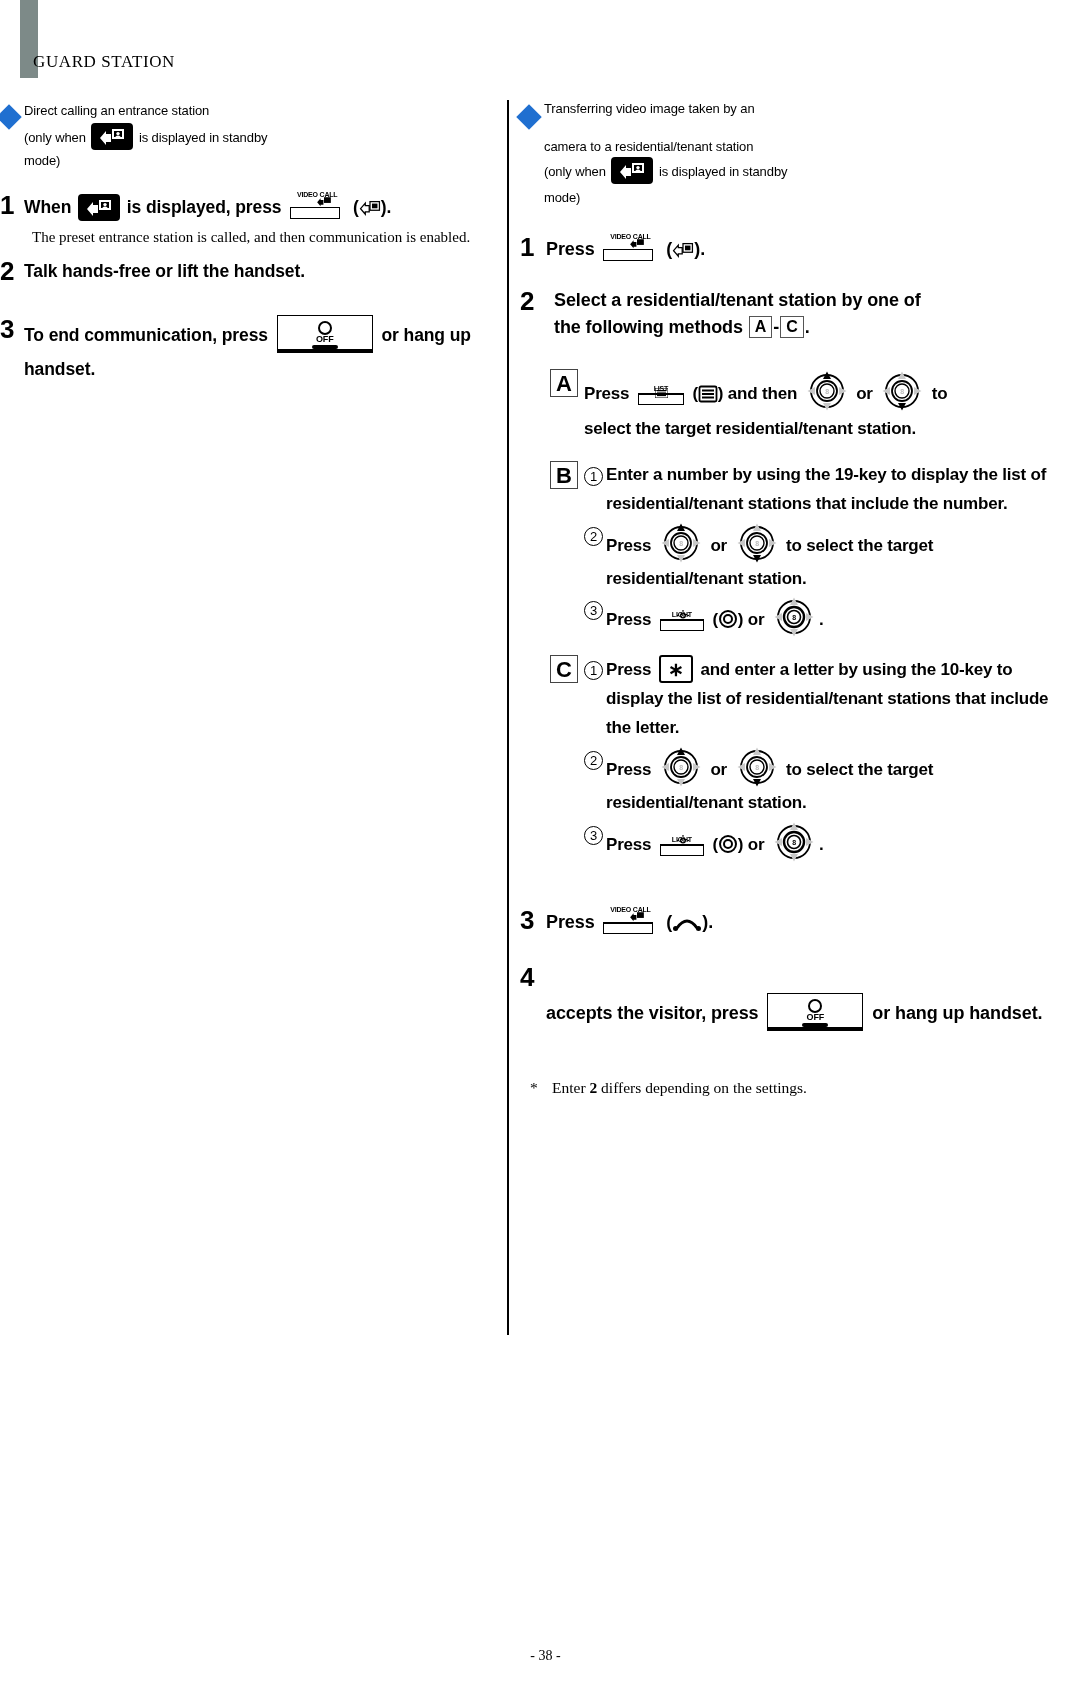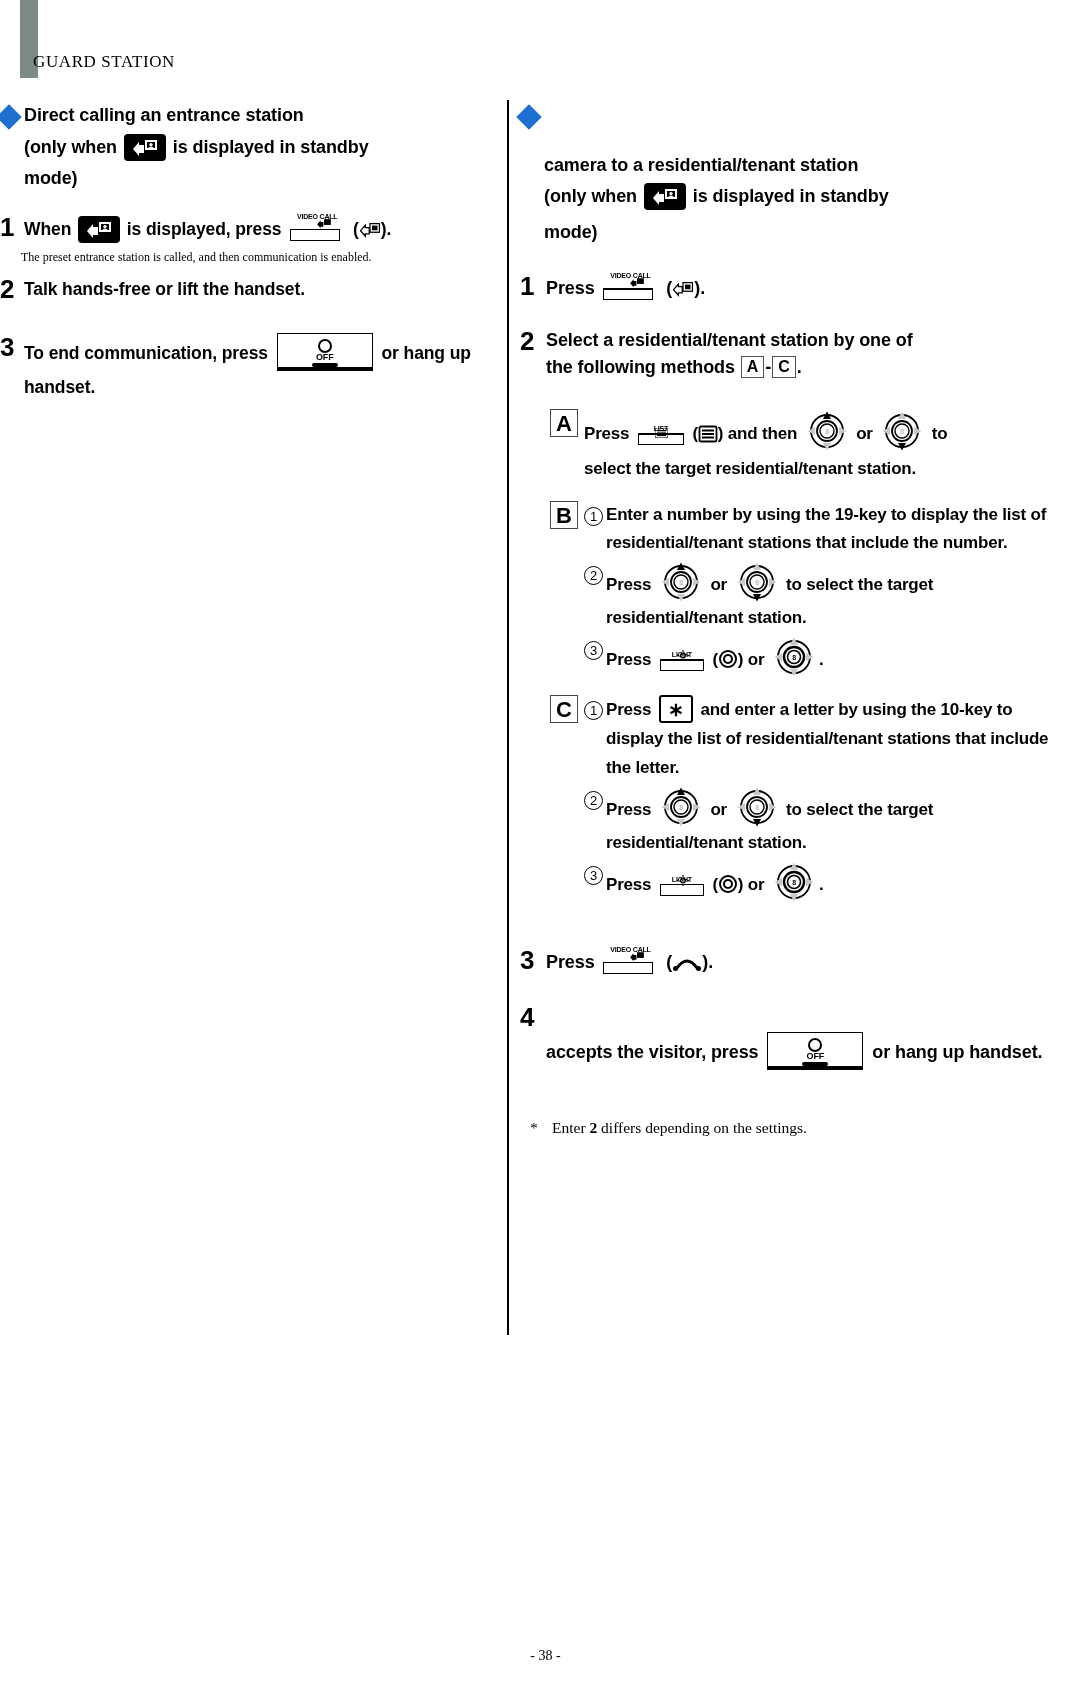--- a/index.html
+++ b/index.html
@@ -66,22 +66,22 @@
   .diamond {
     flex: 0 0 auto;
     width: 18px;
     height: 18px;
     background: #1f6fd0;
     transform: rotate(45deg);
     margin-top: 8px;
     margin-right: 6px;
   }
   .section-title {
-    font-weight: bold;
-    font-size: 18px;
+    font-weight: normal;
+    font-size: 13px;
     line-height: 1.75;
     letter-spacing: -0.1px;
   }
   .col-right .section-title { line-height: 1.45; }
 
   
   .step {
     display: flex;
     align-items: flex-start;
     margin-bottom: 6px;
@@ -99,23 +99,23 @@
     font-weight: bold;
     font-size: 17.5px;
     line-height: 1.6;
     letter-spacing: -0.1px;
   }
   .step-body.loose { line-height: 1.9; }
   .col-right .step-body { font-size: 18px; }
 
   .note {
     font-family: "Liberation Serif", serif;
-    font-size: 12px;
+    font-size: 15px;
     line-height: 1.35;
-    margin: 6px 0 10px 21px;
+    margin: 6px 0 10px 32px;
     font-weight: normal;
   }
 
   
   .ic {
     display: inline-block;
     vertical-align: middle;
     position: relative;
   }
 
@@ -429,21 +429,21 @@
     </div>
   </div>
 
 </div>
 
 <div class="col-right">
 
   <div class="section">
     <div class="diamond"></div>
     <div class="section-title">
-      <br>
+      <span>Transferring video image taken by an</span><br>
       <br>
       <span>camera to a residential/tenant station</span><br>
       <span style="line-height:2.0;display:inline-block;">
         <span>(only when</span>
         <span class="ic icon-entrance">
           <svg width="28" height="19" viewBox="0 0 28 19">
             <path d="M2 11 L8 4 L8 7 L13 7 L13 15 L8 15 L8 18 Z" fill="#fff"></path>
             <rect x="14" y="2" width="12" height="10" fill="#fff"></rect>
             <rect x="16" y="4" width="8" height="6" fill="#000"></rect>
             <circle cx="20" cy="6.6" r="1.7" fill="#fff"></circle>
@@ -476,21 +476,21 @@
           <path d="M2 11 L8 4 L8 7 L13 7 L13 15 L8 15 L8 18 Z" fill="none" stroke="#000" stroke-width="1.6"></path>
           <rect x="14" y="2" width="12" height="11" fill="none" stroke="#000" stroke-width="1.6"></rect>
           <rect x="16.5" y="4.5" width="7" height="6" fill="#000"></rect>
         </svg>
       </span><span>).</span>
     </div>
   </div>
 
   <div class="step" style="margin-top:24px;">
     <div class="step-num">2</div>
-    <div class="step-body" style="line-height:1.5;">
+    <div class="step-body" style="line-height:1.5;margin-left:8px;">
       <span>Select a residential/tenant station by one of</span><br>
       <span>the following methods</span>
       <span class="letter-box">A</span><span>-</span><span class="letter-box">C</span><span>.</span>
     </div>
   </div>
 
   <div class="method" style="margin-left:30px;margin-top:28px;">
     <div class="letter-big">A</div>
     <div class="method-body">
       <span>Press</span>

